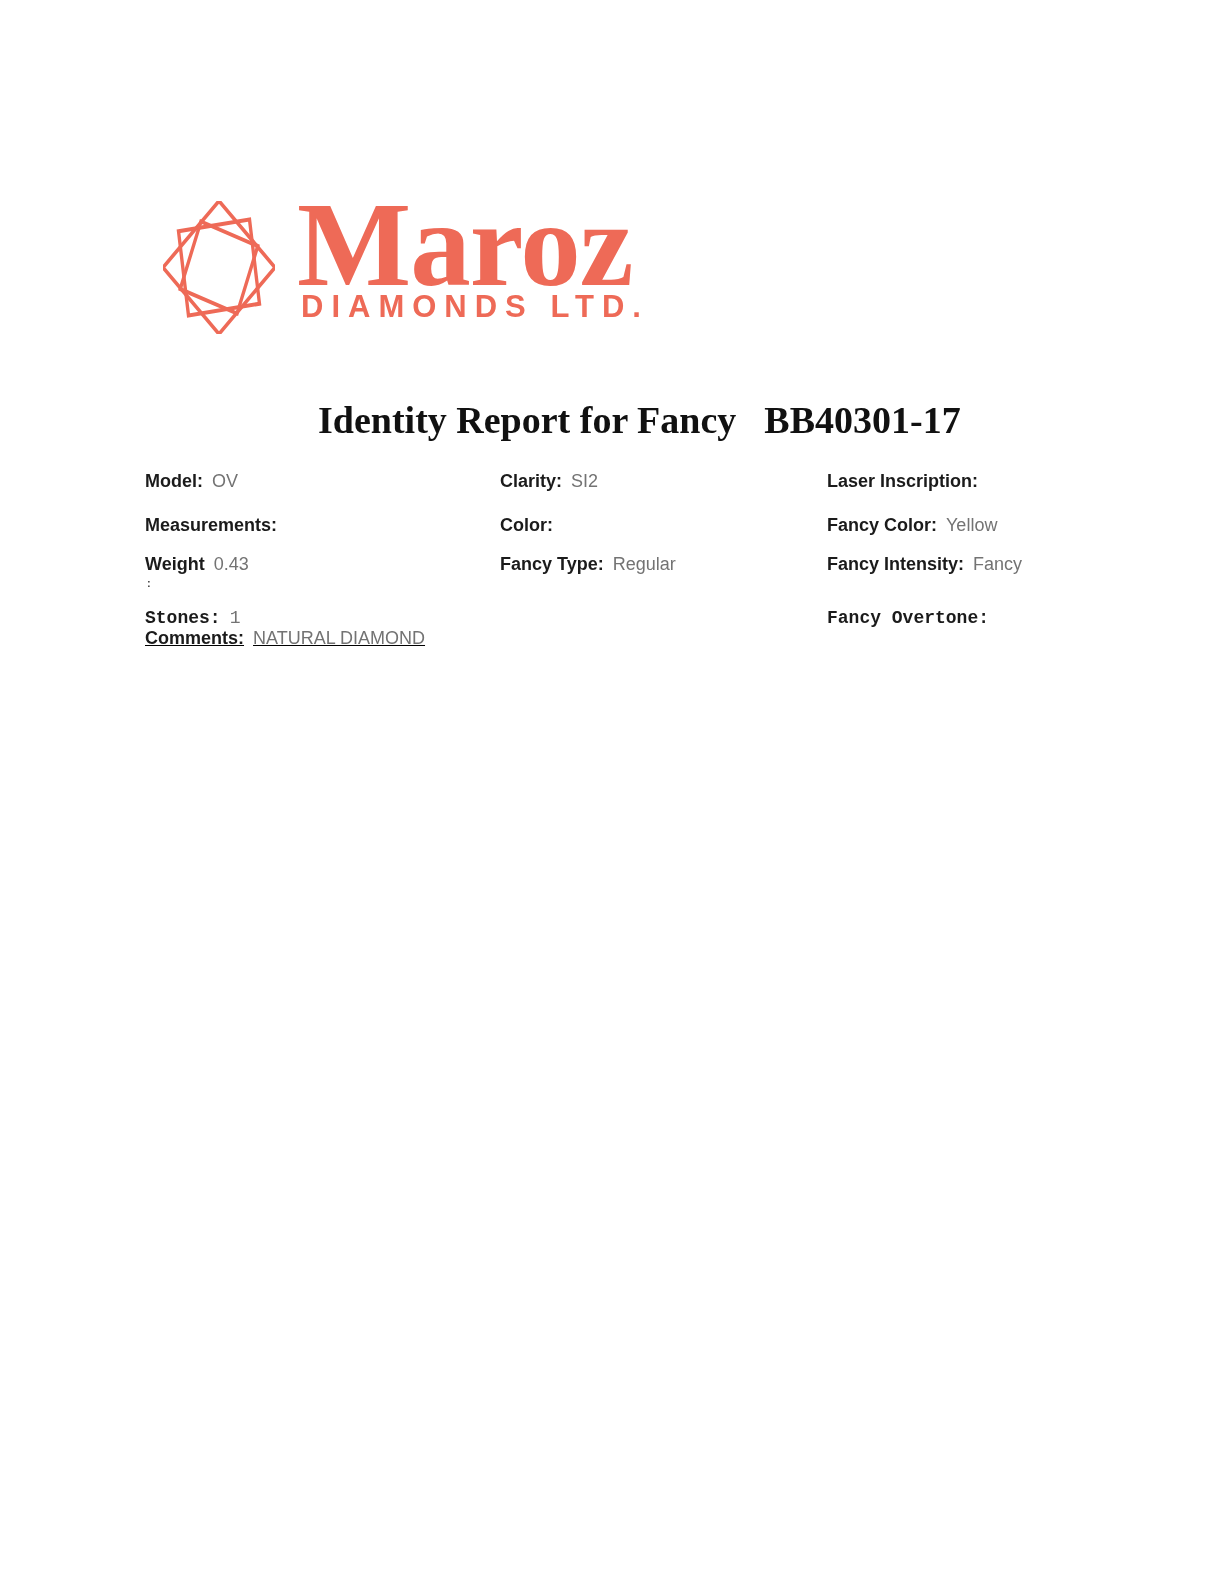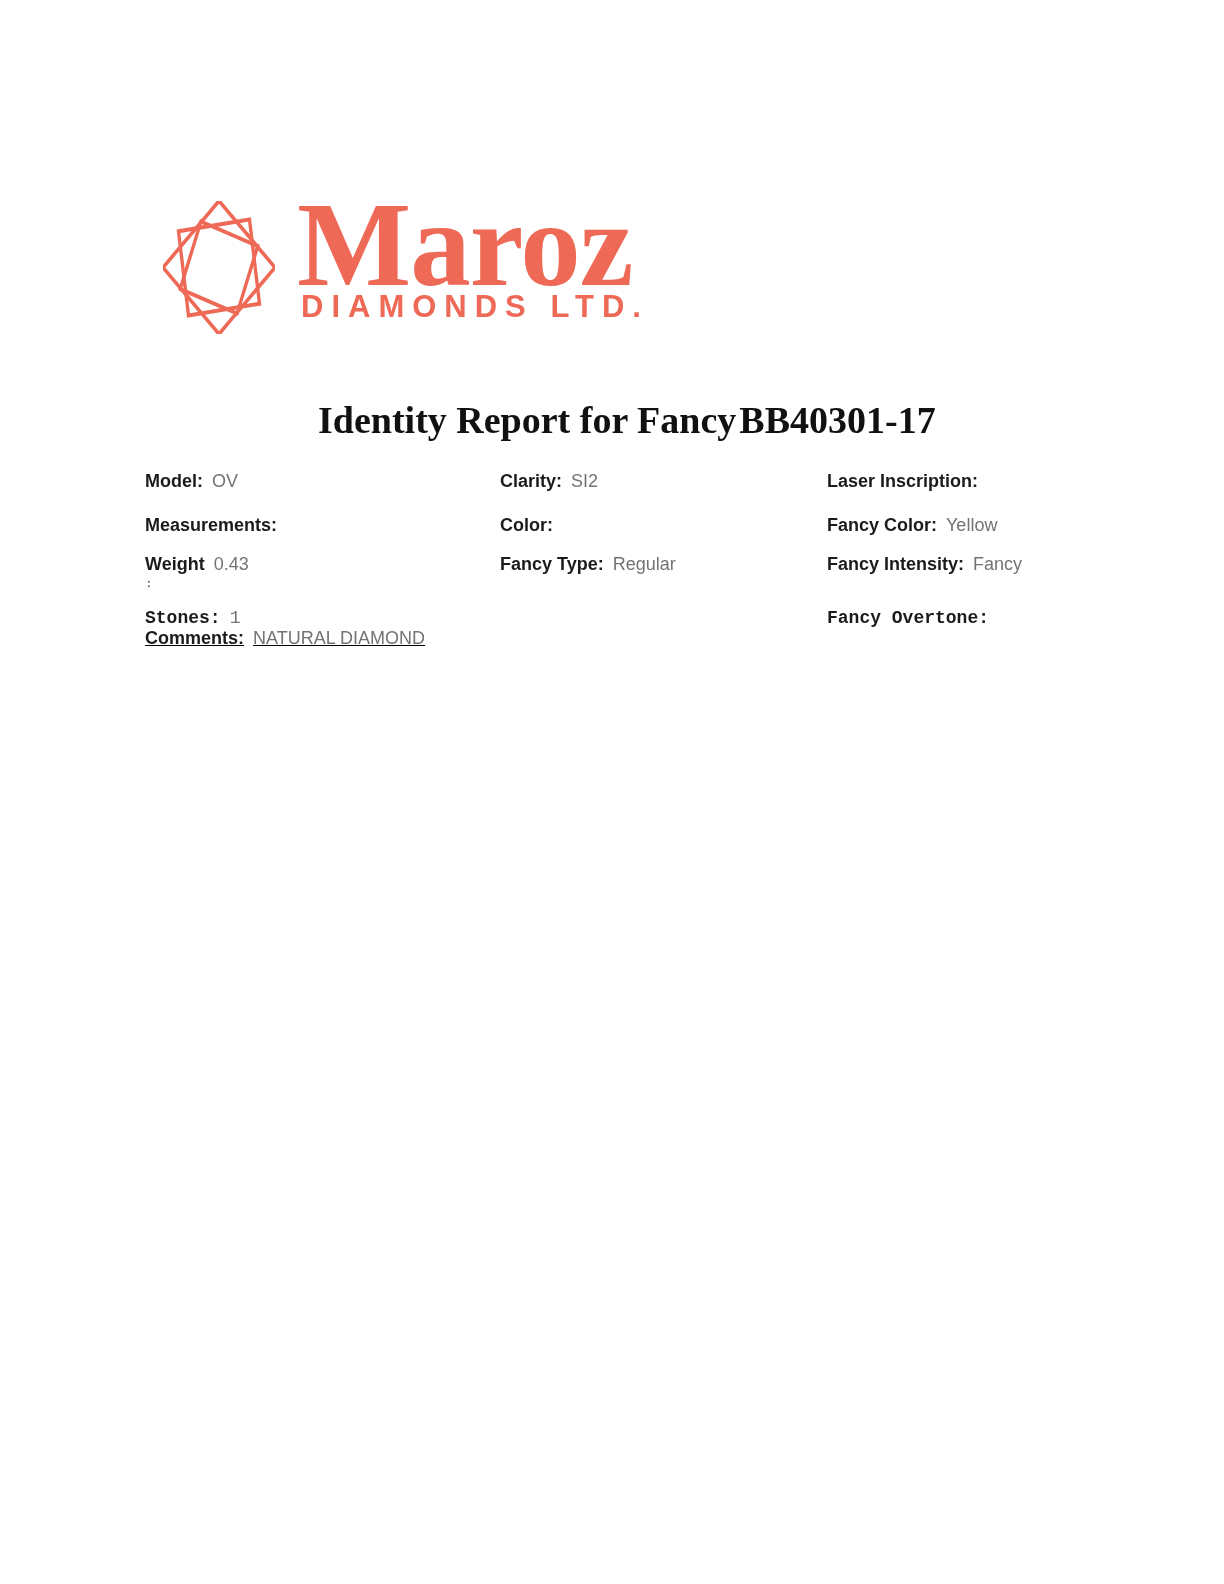--- a/index.html
+++ b/index.html
@@ -50,21 +50,21 @@
     position: absolute;
     left: 318px;
     top: 401px;
     font-family: "Liberation Serif", serif;
     font-weight: bold;
     font-size: 38px;
     line-height: 1;
     color: #111111;
     white-space: nowrap;
   }
-  #report-title .parcel-id { margin-left: 3px; }
+  #report-title .parcel-id { margin-left: 28px; }
 
   
   .field-col { position: absolute; top: 470px; }
   #field-col-1 { left: 145px; width: 350px; }
   #field-col-2 { left: 500px; width: 320px; }
   #field-col-3 { left: 827px; width: 330px; }
 
   .field {
     position: absolute;
     left: 0;

